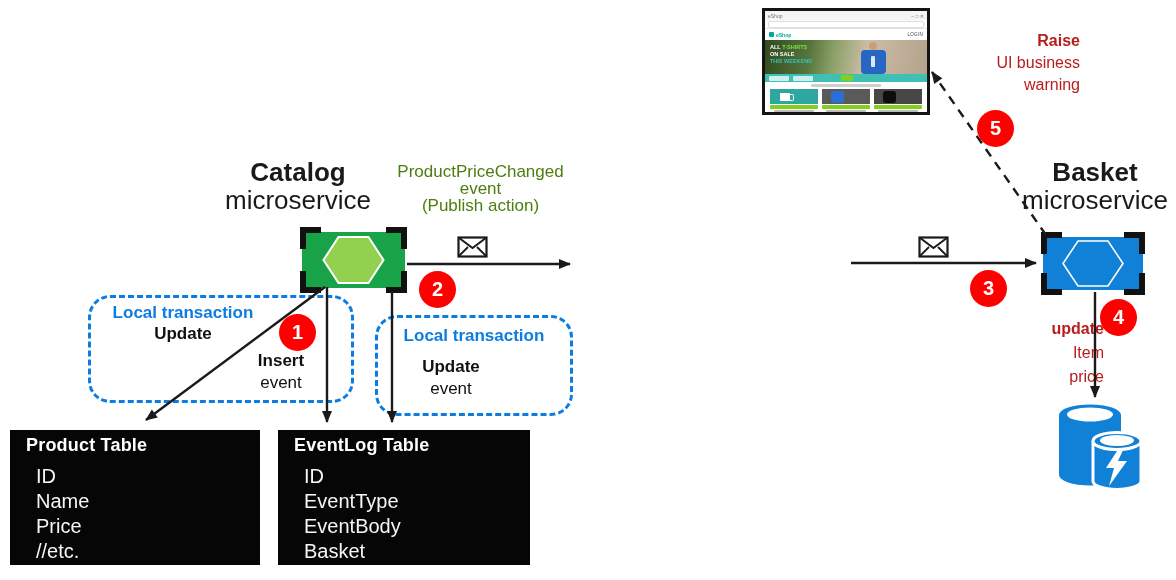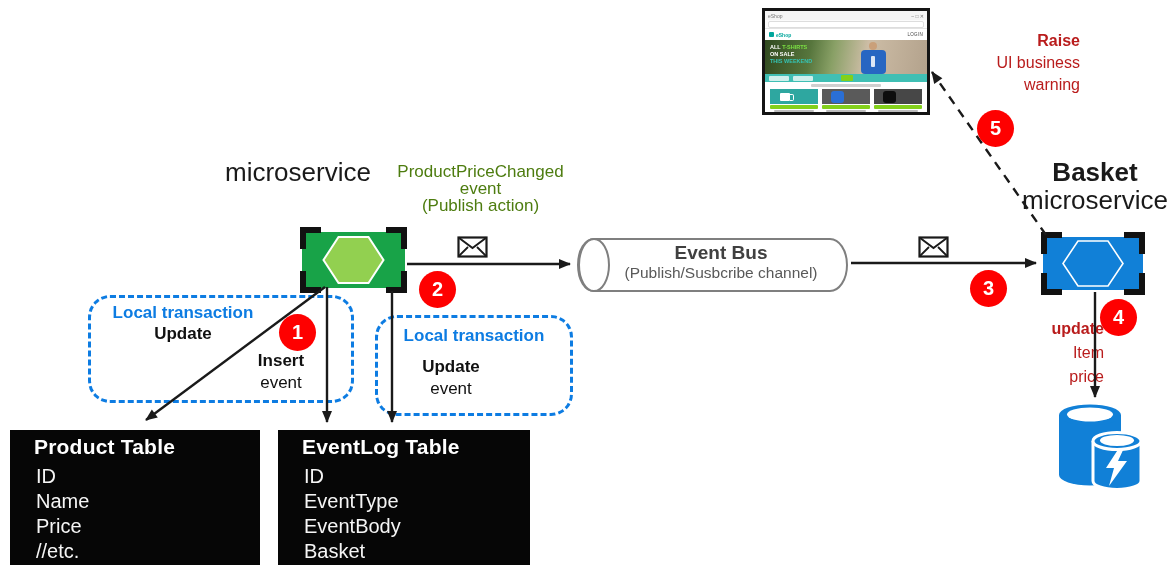--- a/index.html
+++ b/index.html
@@ -31,21 +31,21 @@
   #eventbus .t2{font-size:15.5px;color:#595959;line-height:18px;}
 
   
   .localbox{position:absolute;border:3px dashed #0d7ce2;border-radius:22px;z-index:2;background:transparent;}
   .lt-title{color:#0d7ce2;font-weight:bold;font-size:17px;}
   .lt-line{font-size:17px;color:#111;line-height:22px;}
   .lt-line.b{font-weight:bold;}
 
   
   .blktable{position:absolute;background:#060606;color:#fff;z-index:2;}
-  .blktable .ttl{position:absolute;left:24px;top:5px;font-size:21px;font-weight:bold;letter-spacing:.2px;}
+  .blktable .ttl{position:absolute;left:16px;top:5px;font-size:18px;font-weight:bold;letter-spacing:.2px;}
   .blktable .rows{position:absolute;left:26px;top:34px;font-size:20px;font-weight:300;color:#f5f5f5;}
   .blktable .rows div{line-height:25px;}
 
   
   .step{position:absolute;width:37px;height:37px;border-radius:50%;background:#fe0000;color:#fff;
         font-weight:bold;font-size:20px;display:flex;align-items:center;justify-content:center;z-index:6;}
 
   
   .note{position:absolute;text-align:right;z-index:4;color:#b91c1c;}
   .note .b{font-weight:bold;}
@@ -176,49 +176,40 @@
     </div>
   </div>
 
   <div class="note" style="left:950px;top:30px;width:130px;font-size:16px;line-height:22px;">
     <div class="b">Raise</div>
     <div>UI business</div>
     <div>warning</div>
   </div>
 
   <div class="svc-title" style="left:208px;top:158px;width:180px;">
+    <div class="b">Catalog</div>
     <div>microservice</div>
   </div>
 
   <div class="gray-label" style="left:383px;top:163px;width:195px;">
     <div>ProductPriceChanged event</div>
     <div>(Publish action)</div>
   </div>
 
   <div class="svcbox" style="left:302px;top:232px;width:103px;height:56px;">
     <div class="body" style="background:#18a348;"></div>
     <svg class="abs" style="left:0;top:0;" width="103" height="56">
       <polygon points="36.5,5 66.5,5 81.5,28 66.5,51 36.5,51 21.5,28" fill="#92d050" stroke="#ffffff" stroke-width="2"></polygon>
     </svg>
     <div class="brk tl catalog-brk"></div>
     <div class="brk tr catalog-brk"></div>
     <div class="brk bl catalog-brk"></div>
     <div class="brk br catalog-brk"></div>
   </div>
 
-  <div id="eventbus">
-    <svg width="276" height="58">
-      <path d="M 18 3 H 254 C 263 3 271 14 271 29 C 271 44 263 55 254 55 H 18 C 9 55 2 44 2 29 C 2 14 9 3 18 3 Z" fill="#ffffff" stroke="#7f7f7f" stroke-width="2"></path>
-      <ellipse cx="18" cy="29" rx="15" ry="26" fill="#ffffff" stroke="#7f7f7f" stroke-width="2"></ellipse>
-    </svg>
-    <div class="txt">
-      <div class="t1">Event Bus</div>
-      <div class="t2">(Publish/Susbcribe channel)</div>
-    </div>
-  </div>
 
 
   <div class="svc-title" style="left:1005px;top:158px;width:180px;">
     <div class="b">Basket</div>
     <div>microservice</div>
   </div>
 
   <div class="svcbox" style="left:1043px;top:237px;width:100px;height:53px;">
     <div class="body" style="background:#1180d7;"></div>
     <svg class="abs" style="left:0;top:0;" width="100" height="53">

